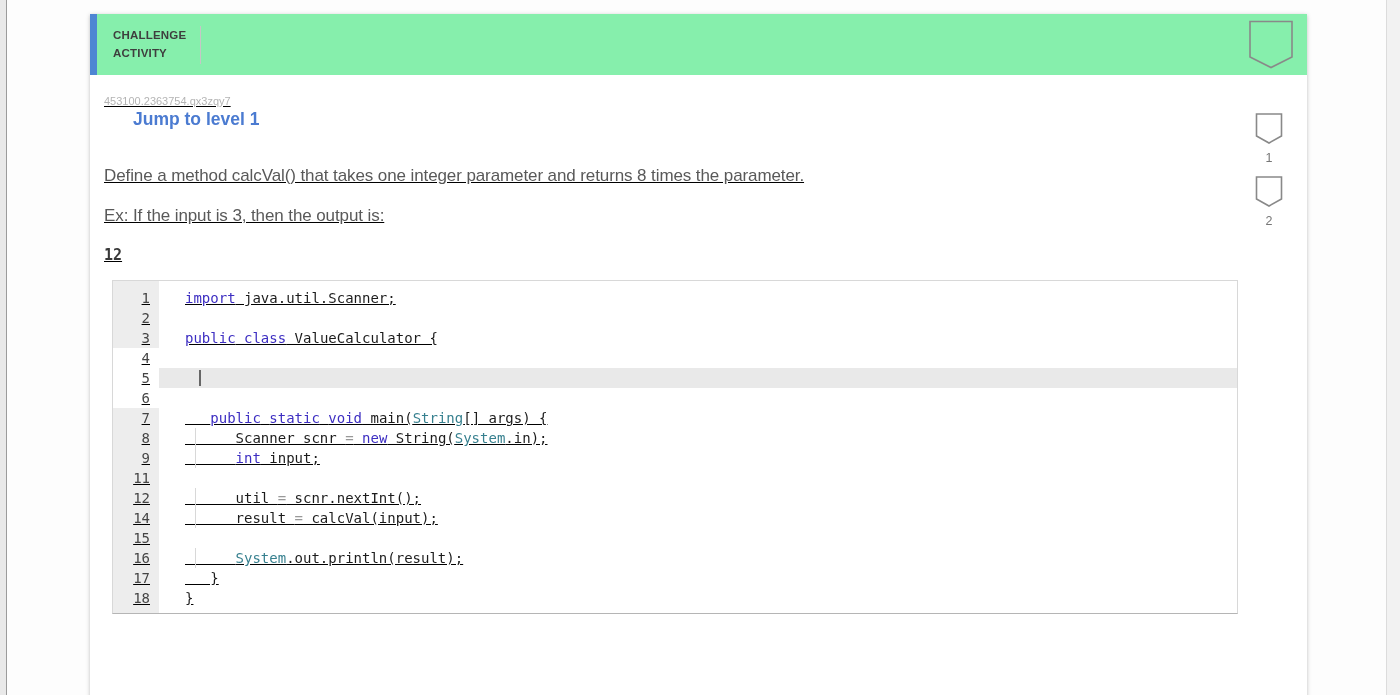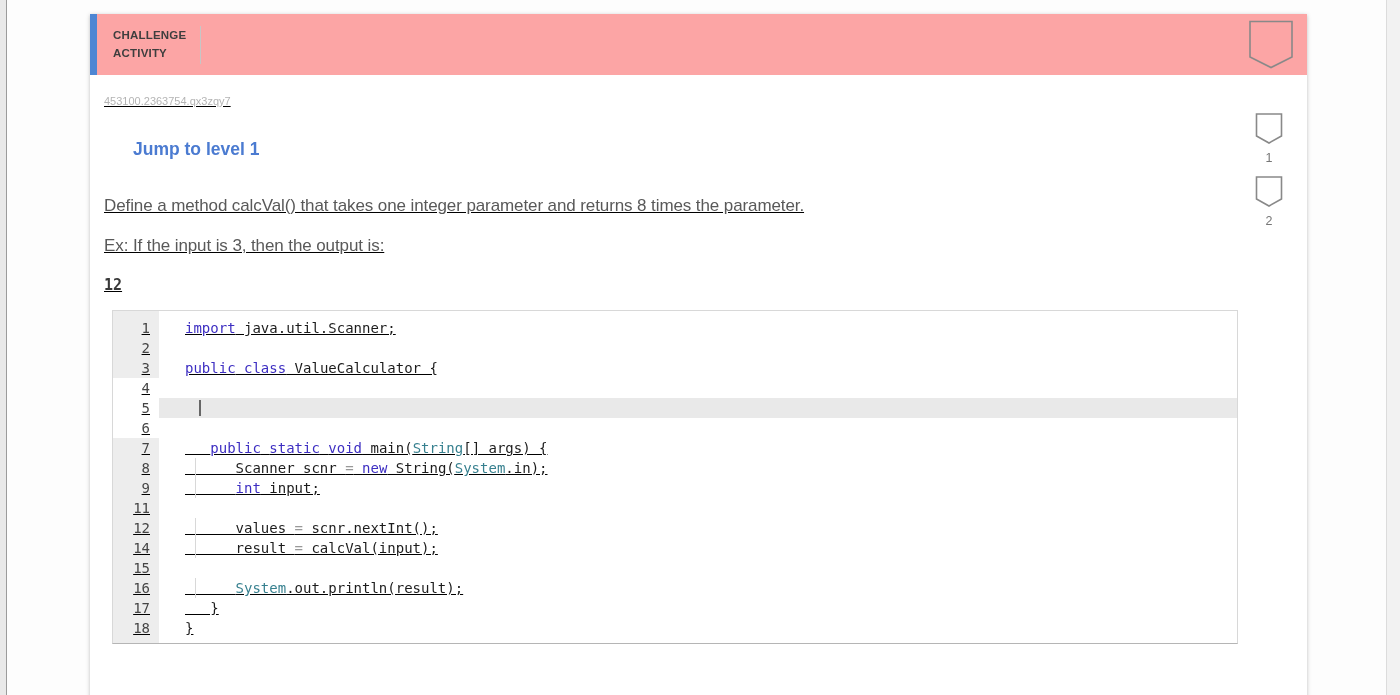--- a/index.html
+++ b/index.html
@@ -17,21 +17,21 @@
   .scrollbar {
     position:absolute; right:0; top:0; width:14px; height:695px;
     background:#f2f2f2; border-left:1px solid #dcdcdc;
   }
   
   .card {
     position:absolute; left:90px; top:14px; width:1217px; height:695px;
     background:#ffffff; box-shadow:0 1px 4px rgba(0,0,0,0.25);
   }
   .card-header {
-    height:61px; background:#fca5a5;
+    height:61px; background:#86efac;
     border-left:7px solid var(--accent-blue,#4e86d3);
     display:flex; align-items:center; position:relative;
   }
   .challenge-label {
     margin-left:16px; font-size:11.5px; font-weight:bold;
     color:#3e3e3e; line-height:1.55; letter-spacing:0.2px; white-space:nowrap;
   }
   .header-divider { width:1px; height:38px; background:#c6c6c6; margin-left:14px; }
   .header-title { margin-left:16px; font-size:17px; color:#5f5f5f; }
   .header-badge { position:absolute; right:13px; top:6px; }
@@ -39,21 +39,21 @@
   
   .levels {
     position:absolute; top:99px; right:23px; width:30px;
     text-align:center;
   }
   .level-num { font-size:12.5px; color:#767676; margin-top:3px; margin-bottom:11px; }
   
   .content { padding-left:14px;text-decoration:underline; }
   .activity-id { margin-top:20px; font-size:11px; color:#b4b4b4; }
   .jump-link {
-    display:inline-block; margin-top:32px; margin-left:29px;
+    display:inline-block; margin-top:2px; margin-left:29px;
     font-size:17.5px; font-weight:bold; color:var(--link-blue,#4b7bd1);
     text-decoration:none; cursor:pointer;
   }
   .statement { margin-top:36px; font-size:17px; color:#595959; letter-spacing:-0.1px; }
   .example-intro { margin-top:20px; font-size:17px; color:#595959; letter-spacing:-0.1px; }
   .example-output {
     margin-top:20px; font-family:"DejaVu Sans Mono", monospace;
     font-size:15px; font-weight:bold; color:#383838;
   }
   
@@ -169,21 +169,21 @@
           <div class="row">
             <div class="gut">9</div>
             <div class="code"><span class="guide"></span><span>      </span><span class="tok-k">int</span><span> input;</span></div>
           </div>
           <div class="row">
             <div class="gut">11</div>
             <div class="code"></div>
           </div>
           <div class="row">
             <div class="gut">12</div>
-            <div class="code"><span class="guide"></span><span>      values </span><span class="tok-o">=</span><span> scnr.nextInt();</span></div>
+            <div class="code"><span class="guide"></span><span>      util </span><span class="tok-o">=</span><span> scnr.nextInt();</span></div>
           </div>
           <div class="row">
             <div class="gut">14</div>
             <div class="code"><span class="guide"></span><span>      result </span><span class="tok-o">=</span><span> calcVal(input);</span></div>
           </div>
           <div class="row">
             <div class="gut">15</div>
             <div class="code"></div>
           </div>
           <div class="row">

